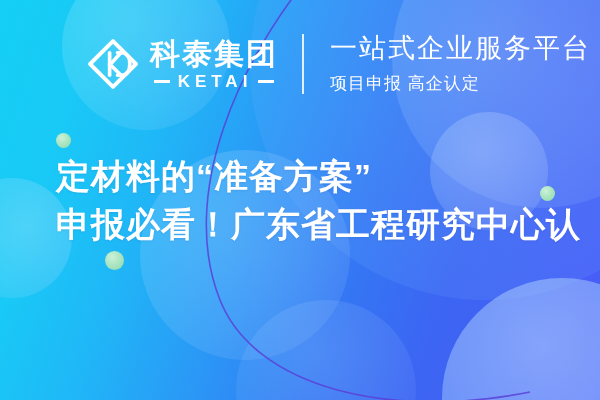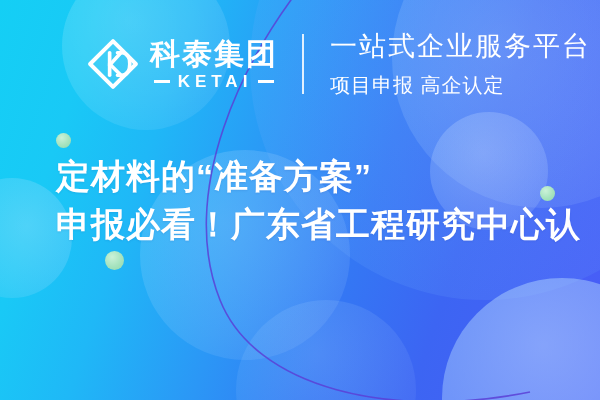--- a/index.html
+++ b/index.html
@@ -196,21 +196,21 @@
   .tagline-main {
     color: #ffffff;
     font-size: 27px;
     font-weight: 400;
     letter-spacing: 2px;
     line-height: 1.15;
     white-space: nowrap;
   }
   .tagline-sub {
     color: #ffffff;
-    font-size: 20px;
+    font-size: 17px;
     font-weight: 400;
     letter-spacing: 1px;
     line-height: 1.2;
     margin-top: 10px;
     white-space: nowrap;
   }
 
   
   .title-block {
     position: absolute;

